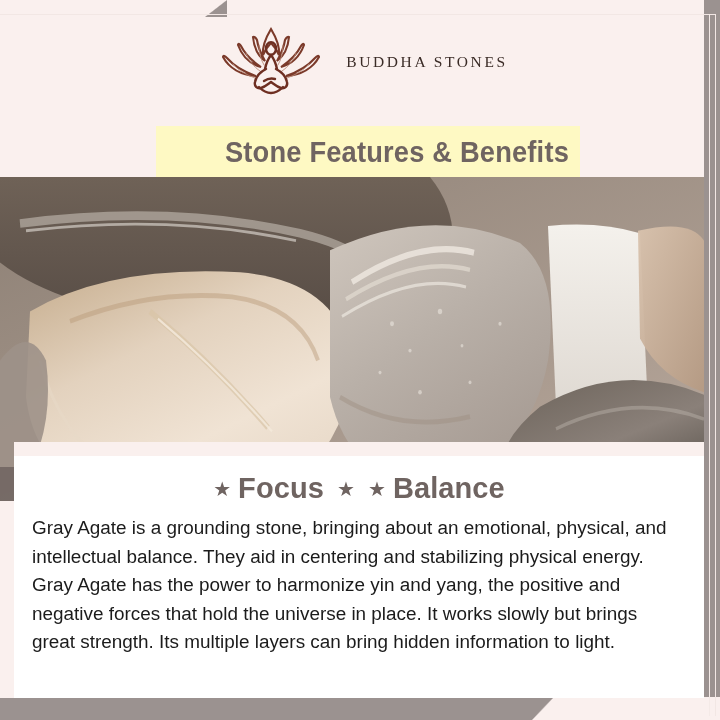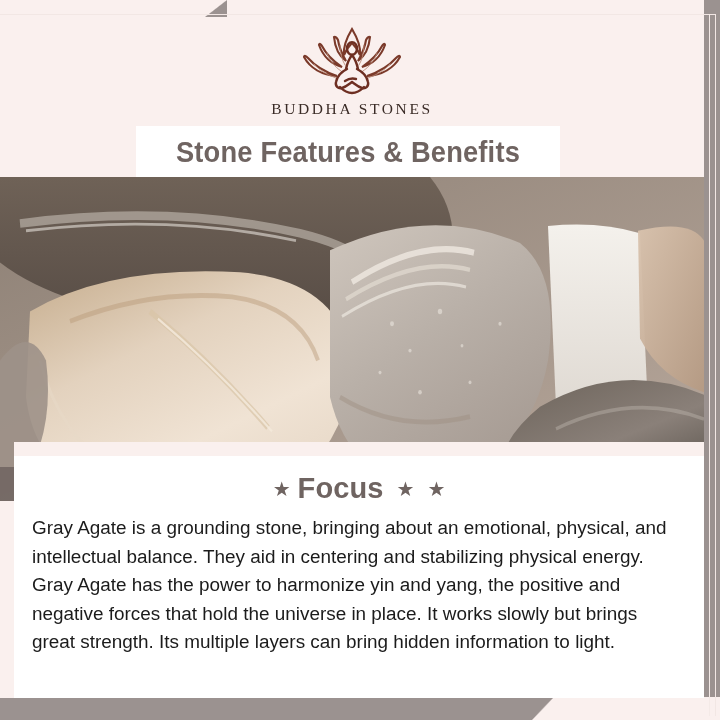--- a/index.html
+++ b/index.html
@@ -56,36 +56,36 @@
   .hair-r { position:absolute; top:14px; right:4px; bottom:4px; width:1px; background:#f2e7e4; }
   .hair-r2{ position:absolute; top:14px; right:10px; bottom:4px; width:1px; background:#f4eae7; }
   .hair-t { position:absolute; top:14px; left:0; right:4px; height:1px; background:#f2e7e4; }
 
   
   .header {
     position:absolute;
     left:0; top:17px; right:16px; height:160px;
     display:flex; flex-direction:column; align-items:center;
   }
-  .logo-wrap { margin-top:6px; display:flex; flex-direction:column; align-items:center; }
+  .logo-wrap { margin-top:6px; display:flex; align-items:center; }
   .logo-mark { width:150px; height:74px; display:block; }
   .logo-word {
     margin-top:3px;
     font-family:"Liberation Serif", serif;
     font-size:15.5px; letter-spacing:2.6px;
     color:#3a2b26; font-weight:400;
   }
 
   
   .title-banner {
     position:absolute;
-    left:136px; top:126px;
+    left:156px; top:126px;
     width:424px; height:52px;
-    background:#ffffff;
-    display:flex; align-items:center; justify-content:center;
+    background:#fef9c3;
+    display:flex; align-items:center; justify-content:flex-end;
   }
   .title-text {
     font-family:"Liberation Sans Narrow","Liberation Sans", sans-serif;
     font-weight:700;
     font-size:29px;
     letter-spacing:.2px;
     color:#6f6461;
     transform:scaleX(.94);
     white-space:nowrap;
   }
@@ -301,20 +301,21 @@
       <div class="keywords">
         <div class="kw">
           <span class="kw-star">★</span>
           <span class="kw-label">Focus</span>
         </div>
         <div class="kw">
           <span class="kw-star">★</span>
         </div>
         <div class="kw">
           <span class="kw-star">★</span>
+          <span class="kw-label">Balance</span>
         </div>
       </div>
 
       <div class="body-text">Gray Agate is a grounding stone, bringing about an emotional, physical, and intellectual balance. They aid in centering and stabilizing physical energy. Gray Agate has the power to harmonize yin and yang, the positive and negative forces that hold the universe in place. It works slowly but brings great strength. Its multiple layers can bring hidden information to light.</div>
     </div>
   </div>
 
 </div>
 
 </body></html>

